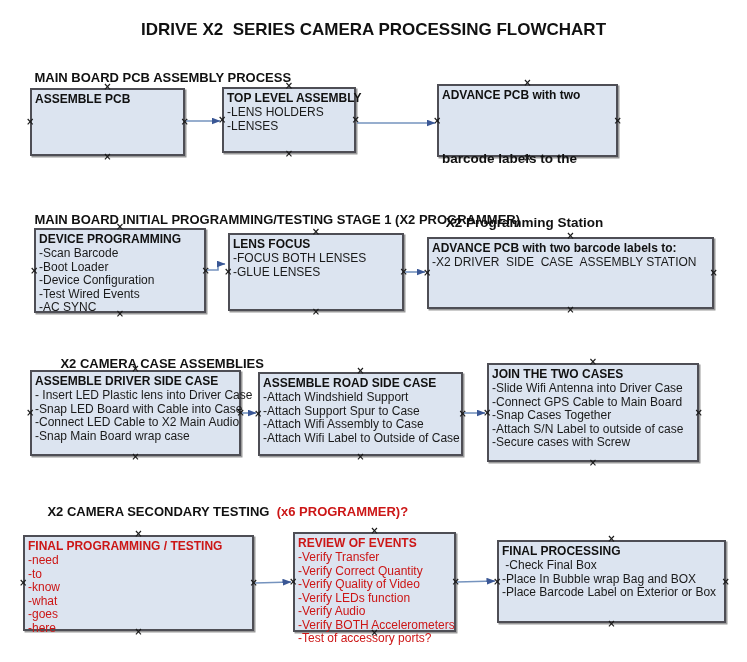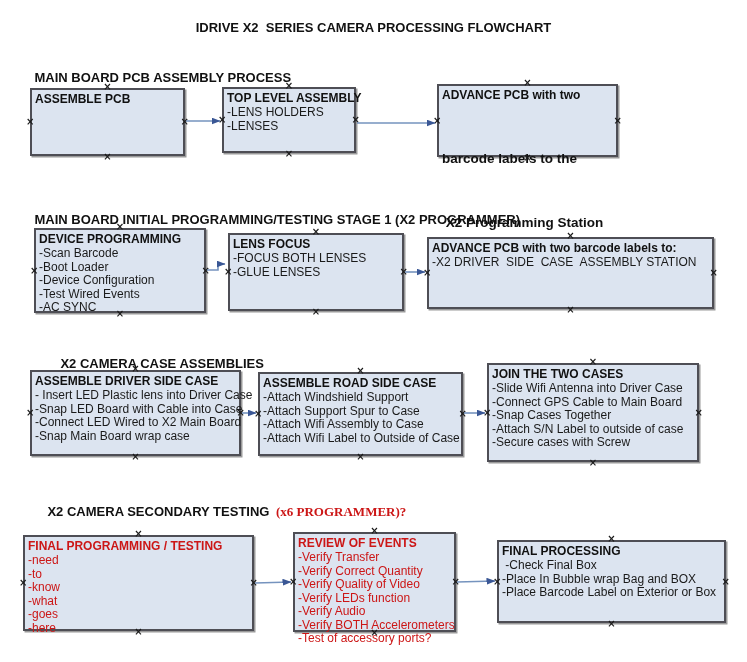--- a/index.html
+++ b/index.html
@@ -1,25 +1,25 @@
 <!DOCTYPE html>
 <html style="--box-fill: #dce4f0; --box-border: #4e4e55; --arrow-line: #7593be; --arrow-head: #3a5795; --red: #cc1616;"><head>
 <meta charset="utf-8">
 <style>
   html,body{margin:0;padding:0;background:#ffffff;}
   .canvas{position:relative;width:747px;height:662px;background:#fff;
           font-family:"Liberation Sans",sans-serif;overflow:hidden;}
   .page-title{position:absolute;top:20px;left:0;width:100%;text-align:center;
-          font-size:13px;font-weight:bold;color:#111;white-space:pre;}
+          font-size:17px;font-weight:bold;color:#111;white-space:pre;}
   .section-heading{position:absolute;font-size:13px;font-weight:bold;color:#111;white-space:pre;}
   #h1{left:20px;top:55px;}
   #h2{left:20px;top:197px;}
   #h3{left:46px;top:341px;}
   #h4{left:33px;top:489px;}
-  .red{color:var(--red,#cc1616);font-family:Liberation Serif, serif;}
+  .red{color:var(--red,#cc1616);}
   .box{position:absolute;box-sizing:border-box;background:var(--box-fill,#dce4f0);
        border:2px solid var(--box-border,#4e4e55);box-shadow:1.5px 1.5px 0 #9a9a9a;
        padding:1px 0 0 3px;}
   .box-title{font-size:12px;font-weight:bold;line-height:16px;color:#111;white-space:pre;}
   .box-line{font-size:12px;line-height:13.5px;color:#1a1a1a;white-space:pre;}
   .red-text .box-title,.red-text .box-line{color:var(--red,#cc1616);}
   .bold-body .box-line{font-weight:bold;font-size:13.5px;line-height:16px;color:#111;margin-top:48px;}
   .handle{position:absolute;font-family:"DejaVu Sans",sans-serif;font-weight:bold;
           font-size:10px;line-height:10px;color:#1a1a1a;}
   .h-t{top:-8px;left:50%;transform:translateX(-50%);}
@@ -113,21 +113,21 @@
       <span class="handle h-b">×</span>
       <span class="handle h-l">×</span>
       <span class="handle h-r">×</span>
     </div>
 
   <div class="box" style="left:30px;top:370px;width:211px;height:86px">
     <div class="box-title">ASSEMBLE DRIVER SIDE CASE</div>
     <div class="box-lines">
         <div class="box-line">- Insert LED Plastic lens into Driver Case</div>
         <div class="box-line">-Snap LED Board with Cable into Case</div>
-        <div class="box-line">-Connect LED Wired to X2 Main Board</div>
+        <div class="box-line">-Connect LED Cable to X2 Main Audio</div>
         <div class="box-line">-Snap Main Board wrap case</div>
       </div>
   <span class="handle h-t">×</span>
       <span class="handle h-b">×</span>
       <span class="handle h-l">×</span>
       <span class="handle h-r">×</span>
     </div>
   <div class="box" style="left:258px;top:372px;width:205px;height:84px">
     <div class="box-title">ASSEMBLE ROAD SIDE CASE</div>
     <div class="box-lines">

